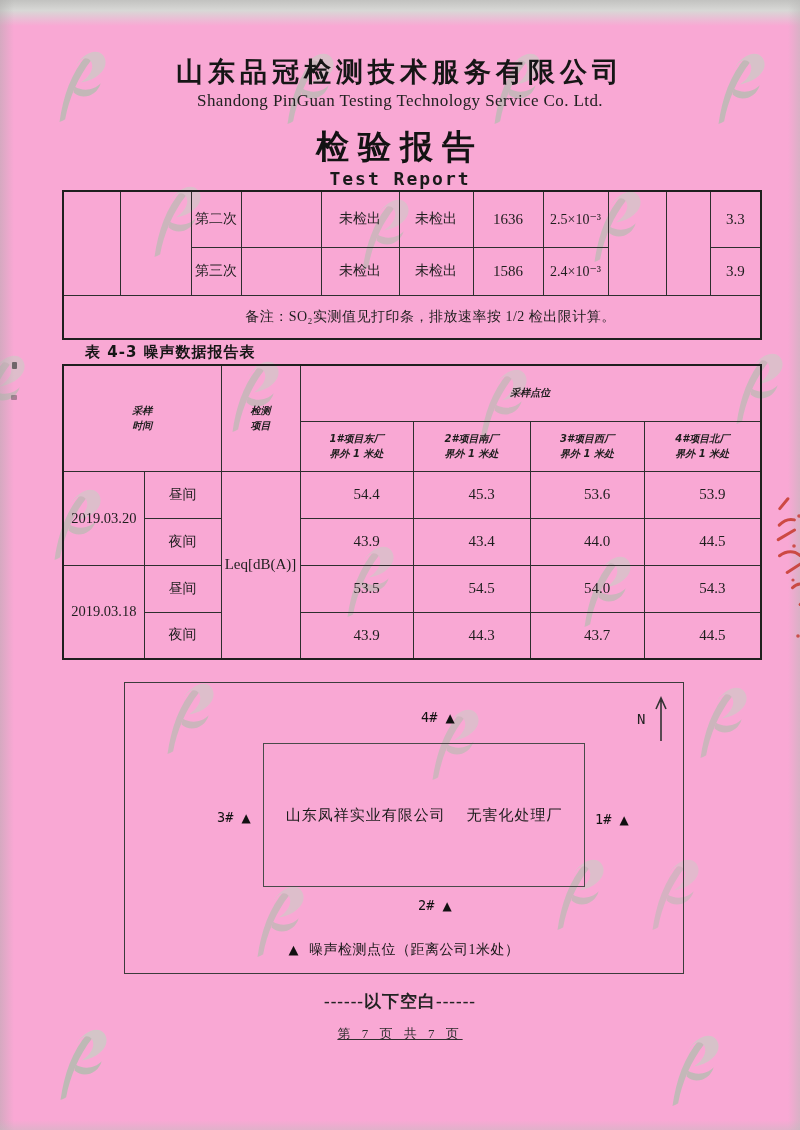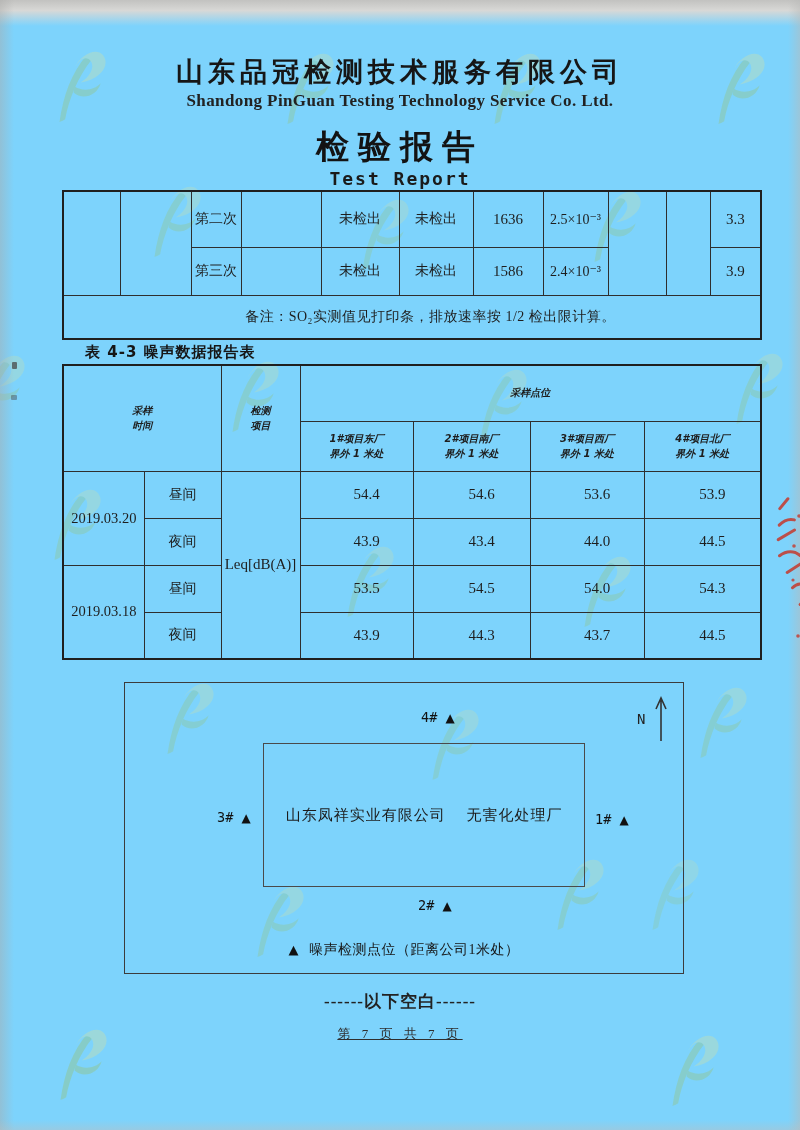--- a/index.html
+++ b/index.html
@@ -1,38 +1,38 @@
 <!DOCTYPE html>
 <html style="--wm-light: #b7ddc0; --wm-mid: #8fc89d; --stamp-color: #c6392c;"><head>
 <meta charset="utf-8">
 <style>
   html,body{margin:0;padding:0;background:#e8e8e6;}
   .page{
     position:relative;width:800px;height:1130px;margin:0 auto;
-    background:#7dd3fc;overflow:hidden;
+    background:#f9a8d4;overflow:hidden;
     font-family:"Liberation Serif","DejaVu Serif",serif;
     color:#1e1e1e;
   }
   .abs{position:absolute;}
   
   .scan-top{top:0;left:0;right:0;height:26px;
     background:linear-gradient(180deg,#c2c2c0 0%,#d8d8d6 40%,rgba(235,235,233,0) 100%);}
   .scan-left{top:0;left:0;bottom:0;width:14px;
     background:linear-gradient(90deg,rgba(170,170,168,.45),rgba(170,170,168,0));}
   .scan-right{top:0;right:0;bottom:0;width:12px;
     background:linear-gradient(270deg,rgba(185,185,183,.5),rgba(185,185,183,0));}
   .scan-bottom{left:0;right:0;bottom:0;height:10px;
     background:linear-gradient(0deg,rgba(190,190,188,.4),rgba(190,190,188,0));}
   .speck{position:absolute;background:#4a4a4a;border-radius:1px;}
   
   .wm{position:absolute;pointer-events:none;}
   
   .company-cn{top:54px;left:0;right:0;text-align:center;font-size:27px;font-weight:700;
     letter-spacing:5px;font-family:"DejaVu Sans","Liberation Sans",sans-serif;color:#161616;}
-  .company-en{top:91px;left:0;right:0;text-align:center;font-size:17px;font-weight:700;
+  .company-en{top:91px;left:0;right:0;text-align:center;font-size:17px;font-weight:400;
     color:#222;letter-spacing:.4px;}
   .title-cn{top:125px;left:0;right:0;text-align:center;font-size:33px;font-weight:700;
     letter-spacing:9px;font-family:Liberation Sans, sans-serif;color:#131313;}
   .title-en{top:168px;left:0;right:0;text-align:center;font-size:18px;font-weight:700;
     letter-spacing:2px;font-family:"DejaVu Sans Mono","Liberation Mono",monospace;color:#1a1a1a;}
   
   table{border-collapse:collapse;table-layout:fixed;background:transparent;}
   td{border:1.3px solid #2e2e2e;text-align:center;vertical-align:middle;padding:0;
      font-size:14px;overflow:hidden;}
   .doc-table{border:2.4px solid #1f1f1f;}
@@ -243,21 +243,21 @@
       <td class="hd preline">3#项目西厂
 界外 1 米处</td>
       <td class="hd preline">4#项目北厂
 界外 1 米处</td>
     </tr>
     <tr class="d">
       <td rowspan="2" class="date">2019.03.20</td>
       <td>昼间</td>
       <td rowspan="4" class="item">Leq[dB(A)]</td>
       <td class="val">54.4</td>
-      <td class="val">54.6</td>
+      <td class="val">45.3</td>
       <td class="val">53.6</td>
       <td class="val">53.9</td>
     </tr>
     <tr class="d">
       <td>夜间</td>
       <td class="val">43.9</td>
       <td class="val">43.4</td>
       <td class="val">44.0</td>
       <td class="val">44.5</td>
     </tr>

